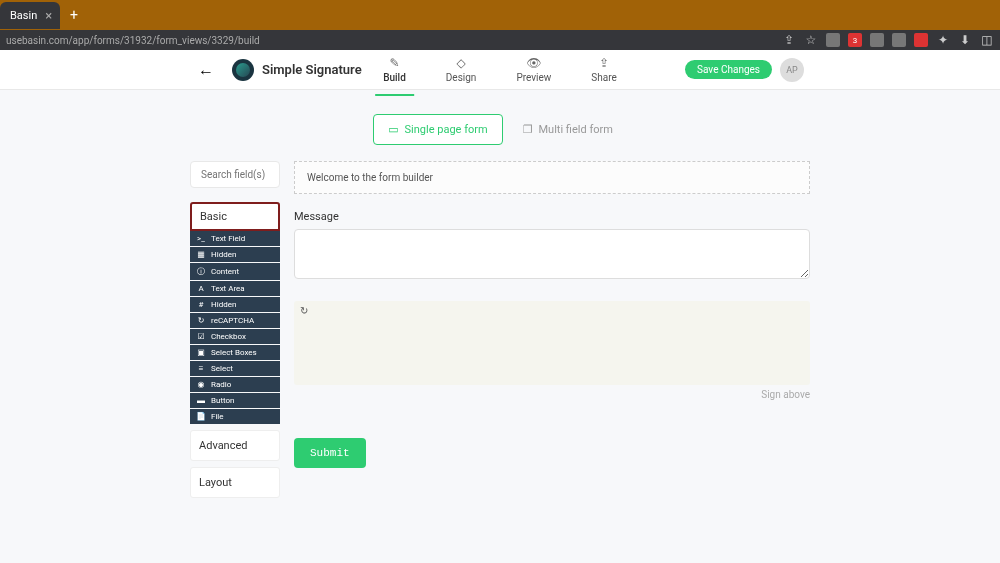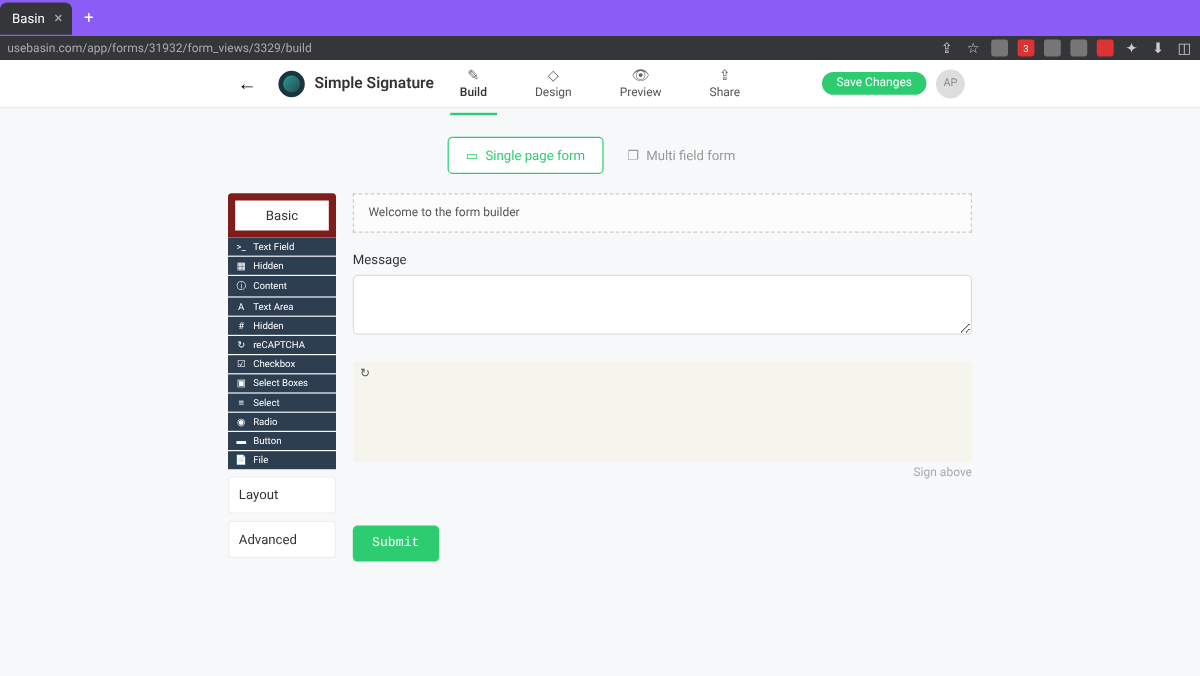--- a/index.html
+++ b/index.html
@@ -1,18 +1,18 @@
 <!DOCTYPE html>
 <html><head>
   <meta charset="utf-8">
   <style>
     * { margin: 0; padding: 0; box-sizing: border-box; font-family: -apple-system, BlinkMacSystemFont, 'Segoe UI', Roboto, sans-serif; }
     body { background: #f7f8fa; width: 1000px; height: 563px; overflow: hidden; }
     
-    .browser-chrome { background: #8b5cf6; height: 30px; display: flex; align-items: center; }
+    .browser-chrome { background: #a16207; height: 30px; display: flex; align-items: center; }
     .tab { background: #35363a; color: #fff; font-size: 11px; padding: 6px 10px; display: flex; align-items: center; gap: 8px; border-radius: 6px 6px 0 0; max-width: 60px; }
     .tab-close { color: #aaa; font-size: 13px; }
     .new-tab { color: #fff; font-size: 14px; margin-left: 10px; cursor: pointer; }
     
     .url-bar { background: #35363a; height: 20px; display: flex; align-items: center; padding: 0 6px; }
     .url-text { color: #aaa; font-size: 10px; flex: 1; }
     .url-icons { display: flex; gap: 8px; align-items: center; }
     .url-icon { width: 14px; height: 14px; display: flex; align-items: center; justify-content: center; color: #ccc; font-size: 12px; }
     .ext-red { background: #d33; border-radius: 2px; color: #fff; font-size: 8px; width: 14px; height: 14px; display: flex; align-items: center; justify-content: center; }
     .ext-gray { background: #777; border-radius: 2px; width: 14px; height: 14px; }
@@ -35,21 +35,21 @@
     .avatar { width: 24px; height: 24px; border-radius: 50%; background: #ddd; display: flex; align-items: center; justify-content: center; font-size: 9px; color: #888; }
     
     .page-type-tabs { display: flex; justify-content: center; gap: 6px; padding: 24px 0 16px; }
     .page-type-tab { padding: 8px 14px; font-size: 11px; border-radius: 4px; cursor: pointer; display: flex; align-items: center; gap: 6px; }
     .page-type-tab.active { background: #fff; border: 1px solid #2ecc71; color: #2ecc71; }
     .page-type-tab.inactive { color: #999; }
     
     .builder-area { display: flex; gap: 14px; padding: 0 190px; }
     .sidebar { width: 90px; flex-shrink: 0; }
     .search-fields { width: 100%; padding: 7px 10px; font-size: 10px; border: 1px solid #e8e8e8; border-radius: 4px; background: #fff; color: #999; margin-bottom: 14px; }
-    .section-header { font-size: 11px; color: #333; padding: 6px 8px; background: #fff; border: 6px solid #7f1d1d; border-radius: 3px 3px 0 0; text-align: center; }
+    .section-header { font-size: 11px; color: #333; padding: 6px 8px; background: #fff; border: 2px solid #7f1d1d; border-radius: 3px 3px 0 0; }
     .field-list { display: flex; flex-direction: column; gap: 1px; }
     .field-item { background: #2c3e50; color: #fff; font-size: 8px; padding: 3px 6px; display: flex; align-items: center; gap: 5px; cursor: grab; }
     .field-icon { font-size: 8px; width: 10px; text-align: center; }
     .section-collapsed { font-size: 11px; color: #333; padding: 8px; background: #fff; border: 1px solid #eee; margin-top: 6px; cursor: pointer; border-radius: 3px; }
     
     .canvas { flex: 1; }
     .welcome-box { border: 1px dashed #ccc; padding: 10px 12px; font-size: 10px; color: #555; background: #fcfcfc; margin-bottom: 16px; }
     .form-label { font-size: 11px; color: #333; display: block; margin-bottom: 6px; }
     .form-input { width: 100%; padding: 10px; border: 1px solid #ddd; border-radius: 4px; background: #fff; font-size: 12px; }
     .form-textarea { width: 100%; padding: 10px; border: 1px solid #ddd; border-radius: 4px; background: #fff; font-size: 12px; height: 50px; resize: vertical; }
@@ -124,20 +124,21 @@
     <span>Single page form</span>
   </div>
   <div class="page-type-tab inactive">
     <span>❐</span>
     <span>Multi field form</span>
   </div>
 </div>
 
 <div class="builder-area">
   <div class="sidebar">
+    <input class="search-fields" placeholder="Search field(s)" style="">
     <div class="section-header">Basic</div>
     <div class="field-list" id="field-list">
         <div class="field-item">
           <span class="field-icon">&gt;_</span>
           <span>Text Field</span>
         </div>
         <div class="field-item">
           <span class="field-icon">▦</span>
           <span>Hidden</span>
         </div>
@@ -175,22 +176,22 @@
         </div>
         <div class="field-item">
           <span class="field-icon">▬</span>
           <span>Button</span>
         </div>
         <div class="field-item">
           <span class="field-icon">📄</span>
           <span>File</span>
         </div>
       </div>
+    <div class="section-collapsed">Advanced</div>
     <div class="section-collapsed">Layout</div>
-    <div class="section-collapsed">Advanced</div>
   </div>
 
   <div class="canvas">
     <div class="welcome-box">Welcome to the form builder</div>
     <div class="form-group">
       <label class="form-label">Message</label>
       <textarea class="form-textarea" style=""></textarea>
     </div>
     <div class="form-group">
       <div class="signature-box">

